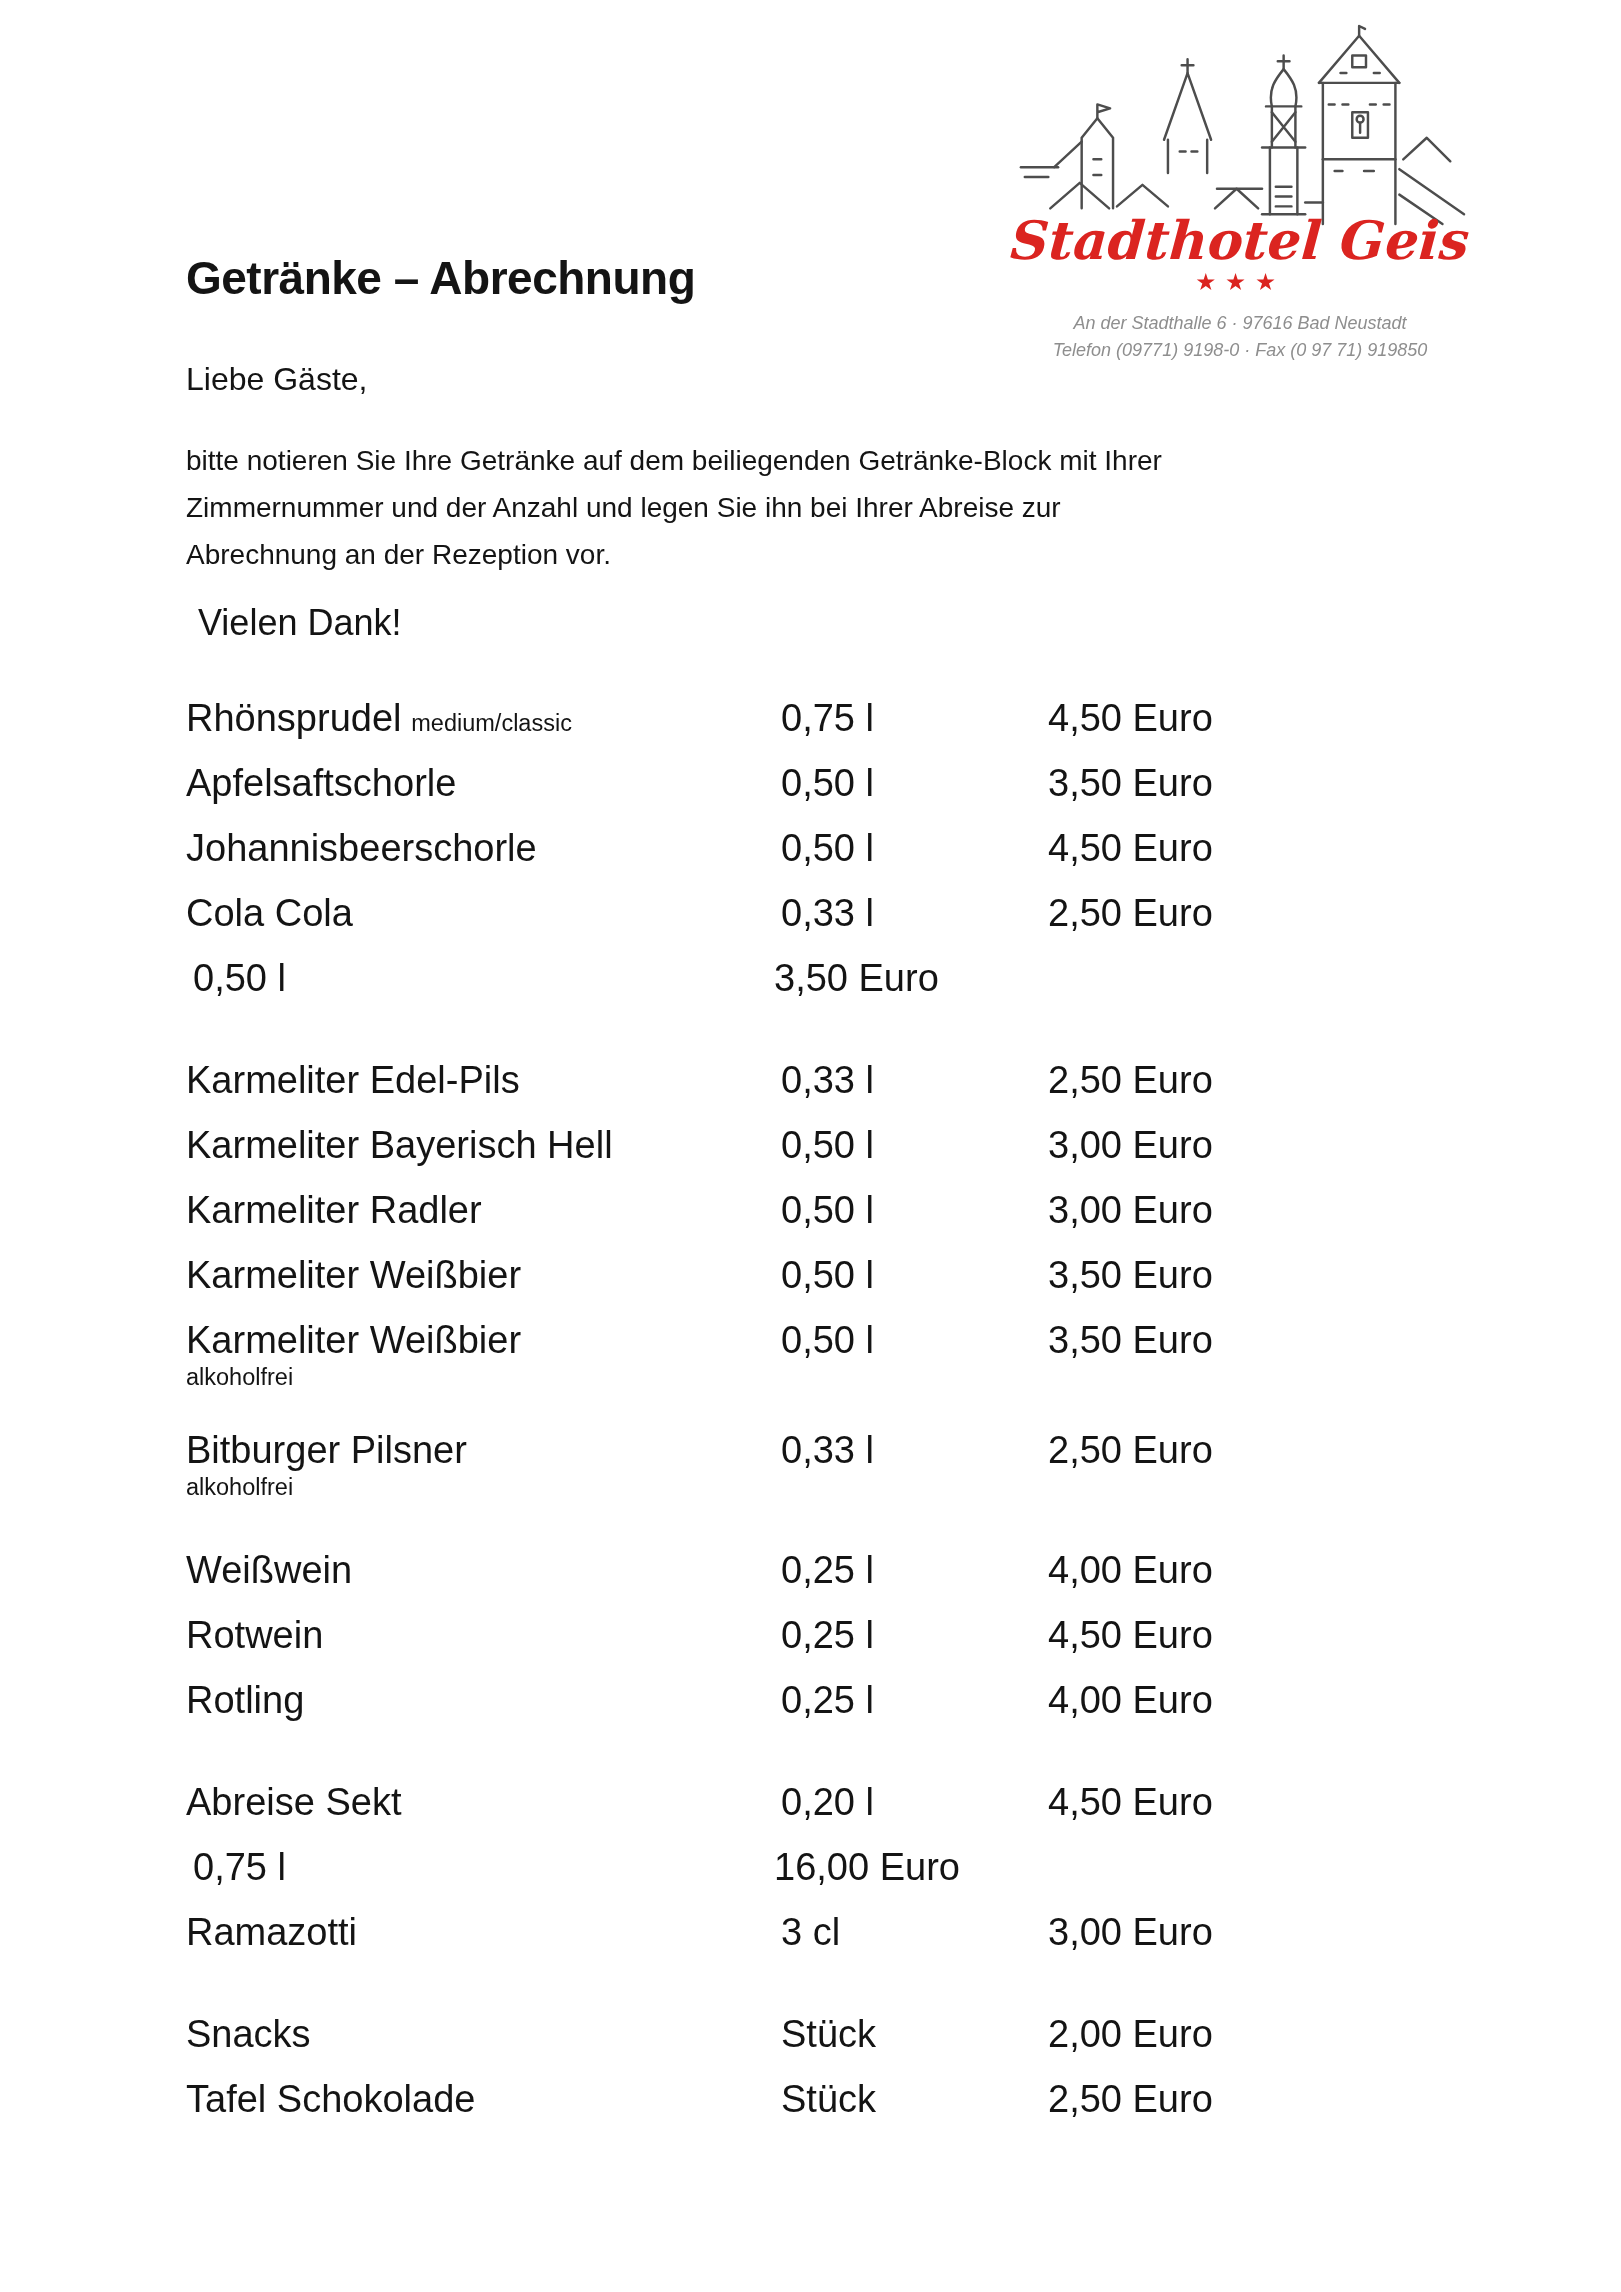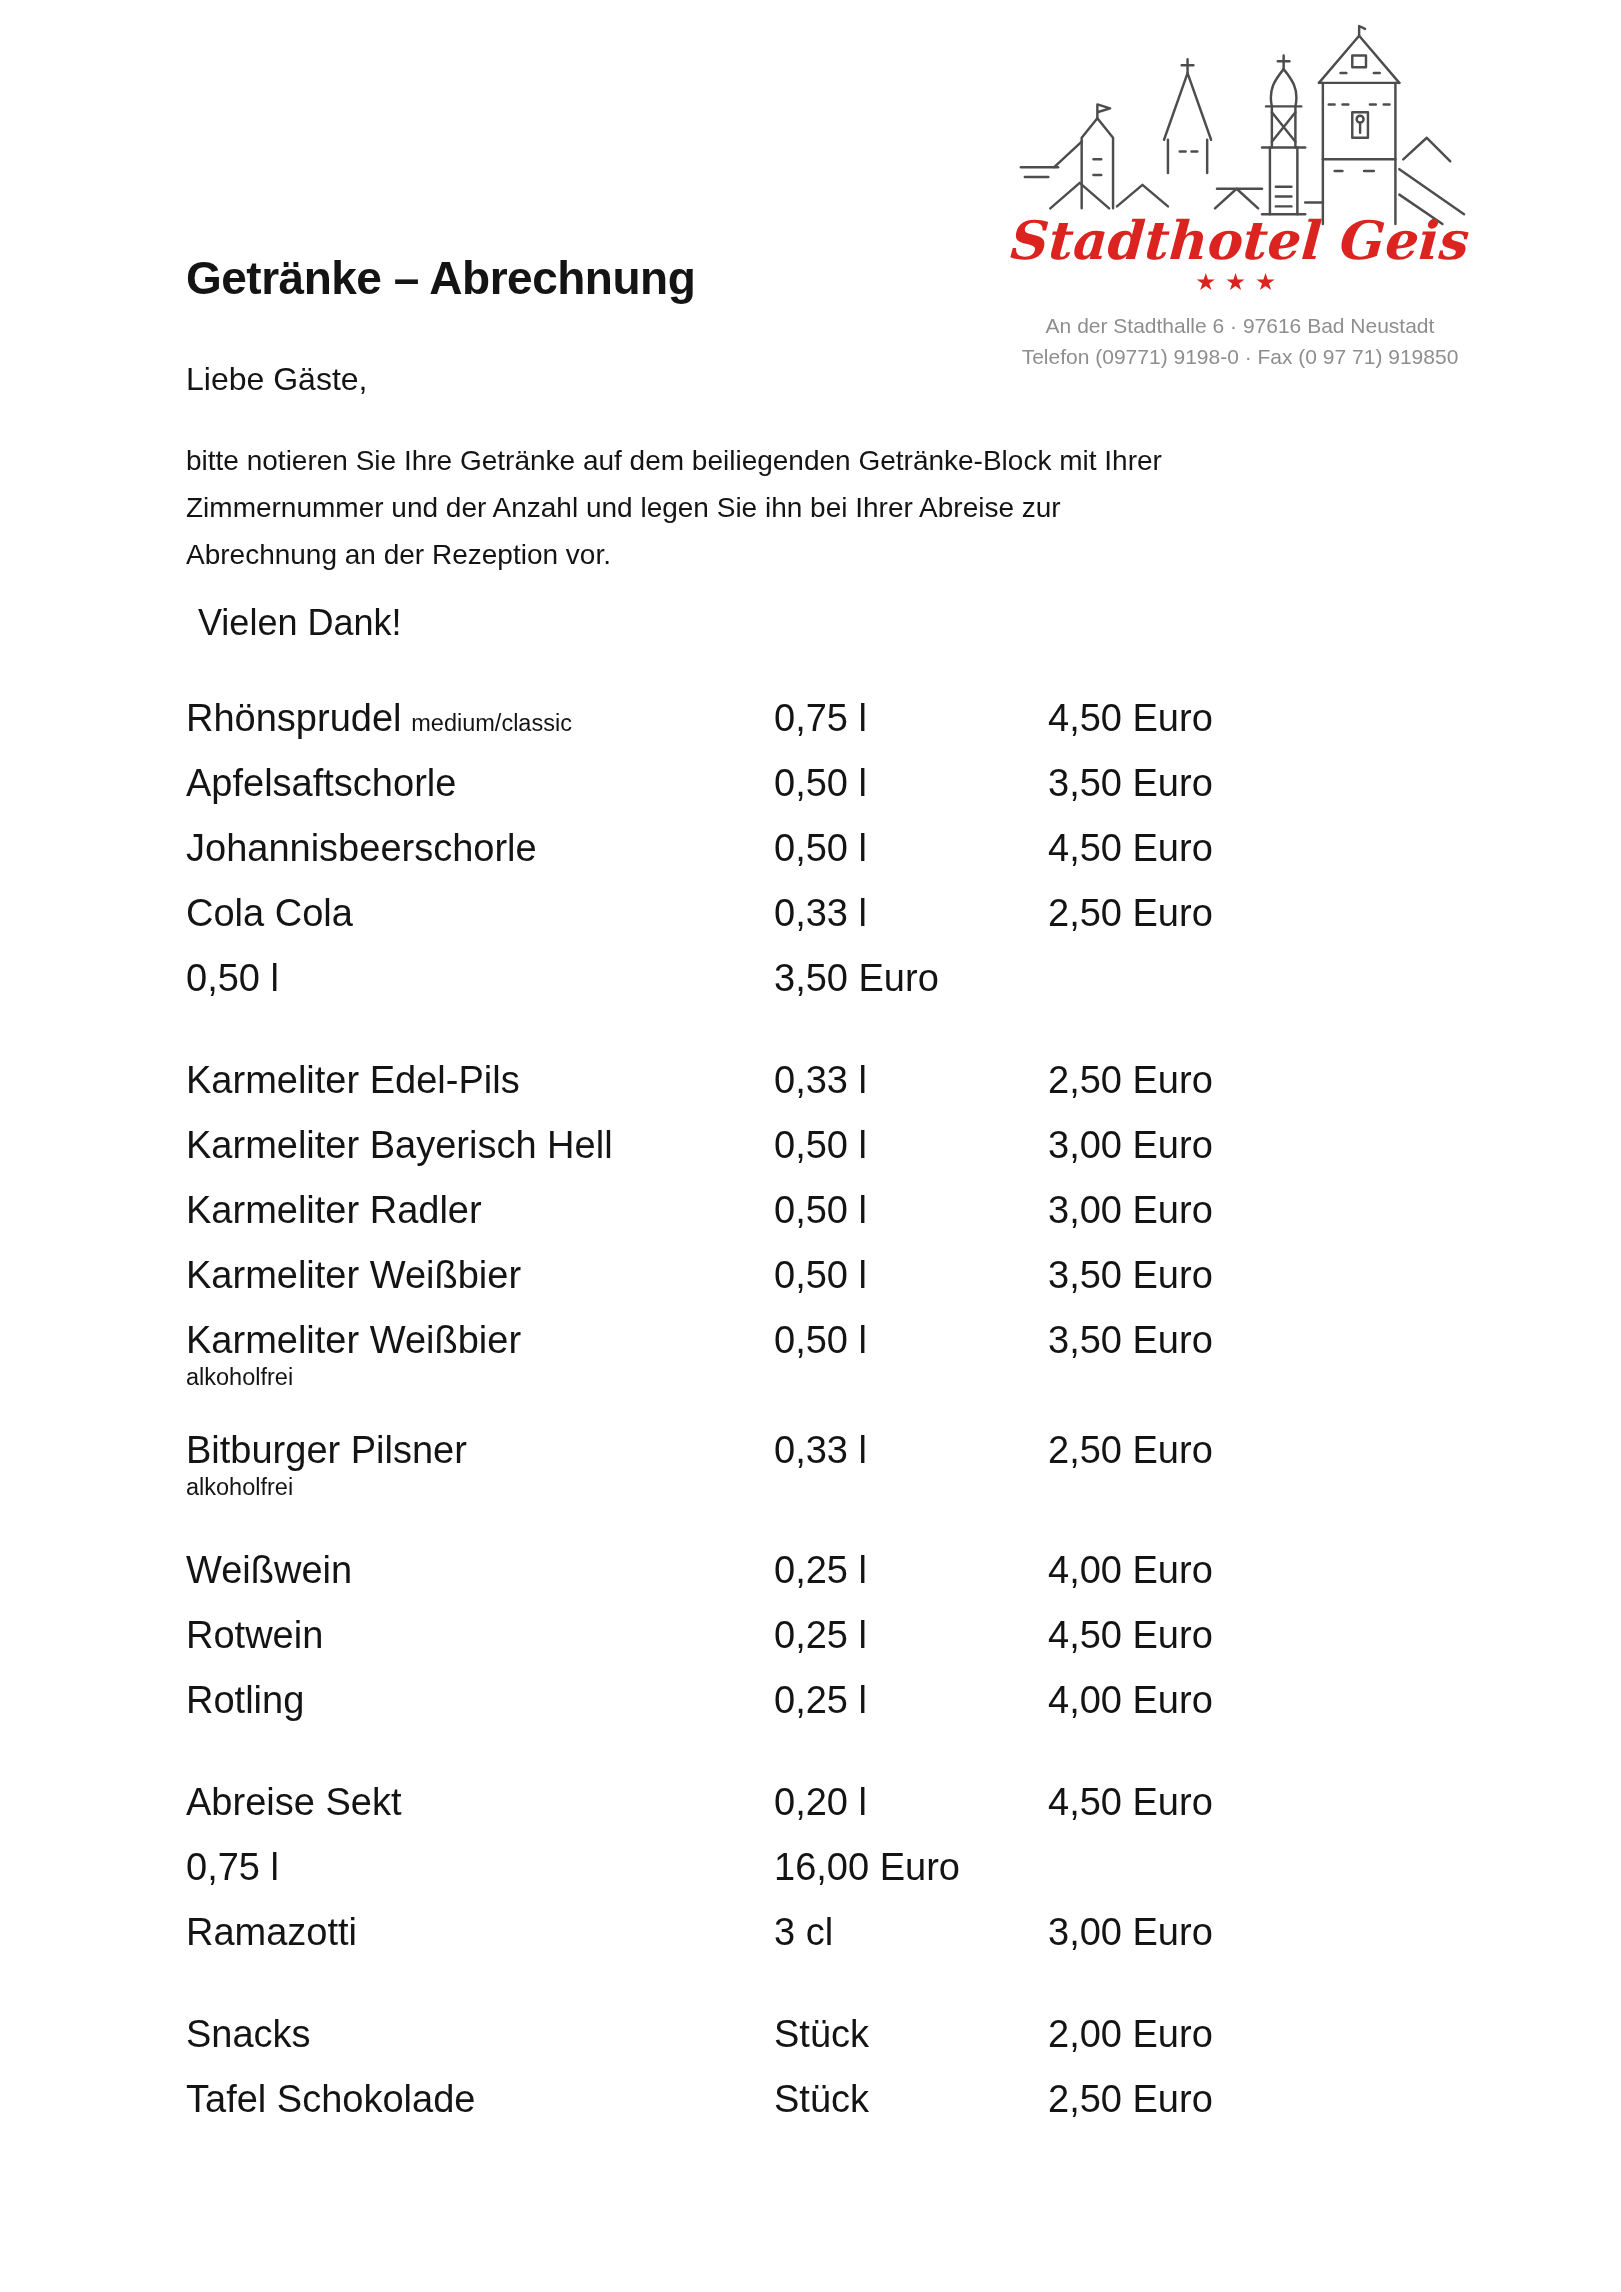--- a/index.html
+++ b/index.html
@@ -36,22 +36,23 @@
   }
   .logo-stars {
     color: var(--brand-red, #db2420);
     font-size: 23.5px;
     letter-spacing: 8.8px;
     line-height: 1;
     margin-top: 3.9px;
   }
   .logo-address {
     margin-top: 15.7px;
+    font-style: italic;
     color: var(--address-gray, #8e8e8e);
-    font-size: 21px;
+    font-size: 18px;
     line-height: 1.5;
     white-space: nowrap;
   }
 
   
   .title {
     position: absolute;
     left: 186px;
     top: 251px;
     font-size: 46px;
@@ -87,21 +88,21 @@
     width: 1157px;
   }
   .group { margin-bottom: 37px; }
   .row {
     display: grid;
     grid-template-columns: 588px 274px 1fr;
     align-items: center;
     height: 65px;
   }
   .cell.name  { font-size: 38px; white-space: nowrap; }
-  .cell.vol   { font-size: 38px; }
+  .cell.vol   { font-size: 38px; margin-left: 7px; }
   .cell.price { font-size: 38px; text-align: left; }
   .suffix     { font-size: 23.5px; margin-left: 9.8px; }
   .subnote    {
     font-size: 23.5px;
     line-height: 25.5px;
     margin: -7.8px 0 27.4px 0;
   }
 </style>
 </head>
 <body>

